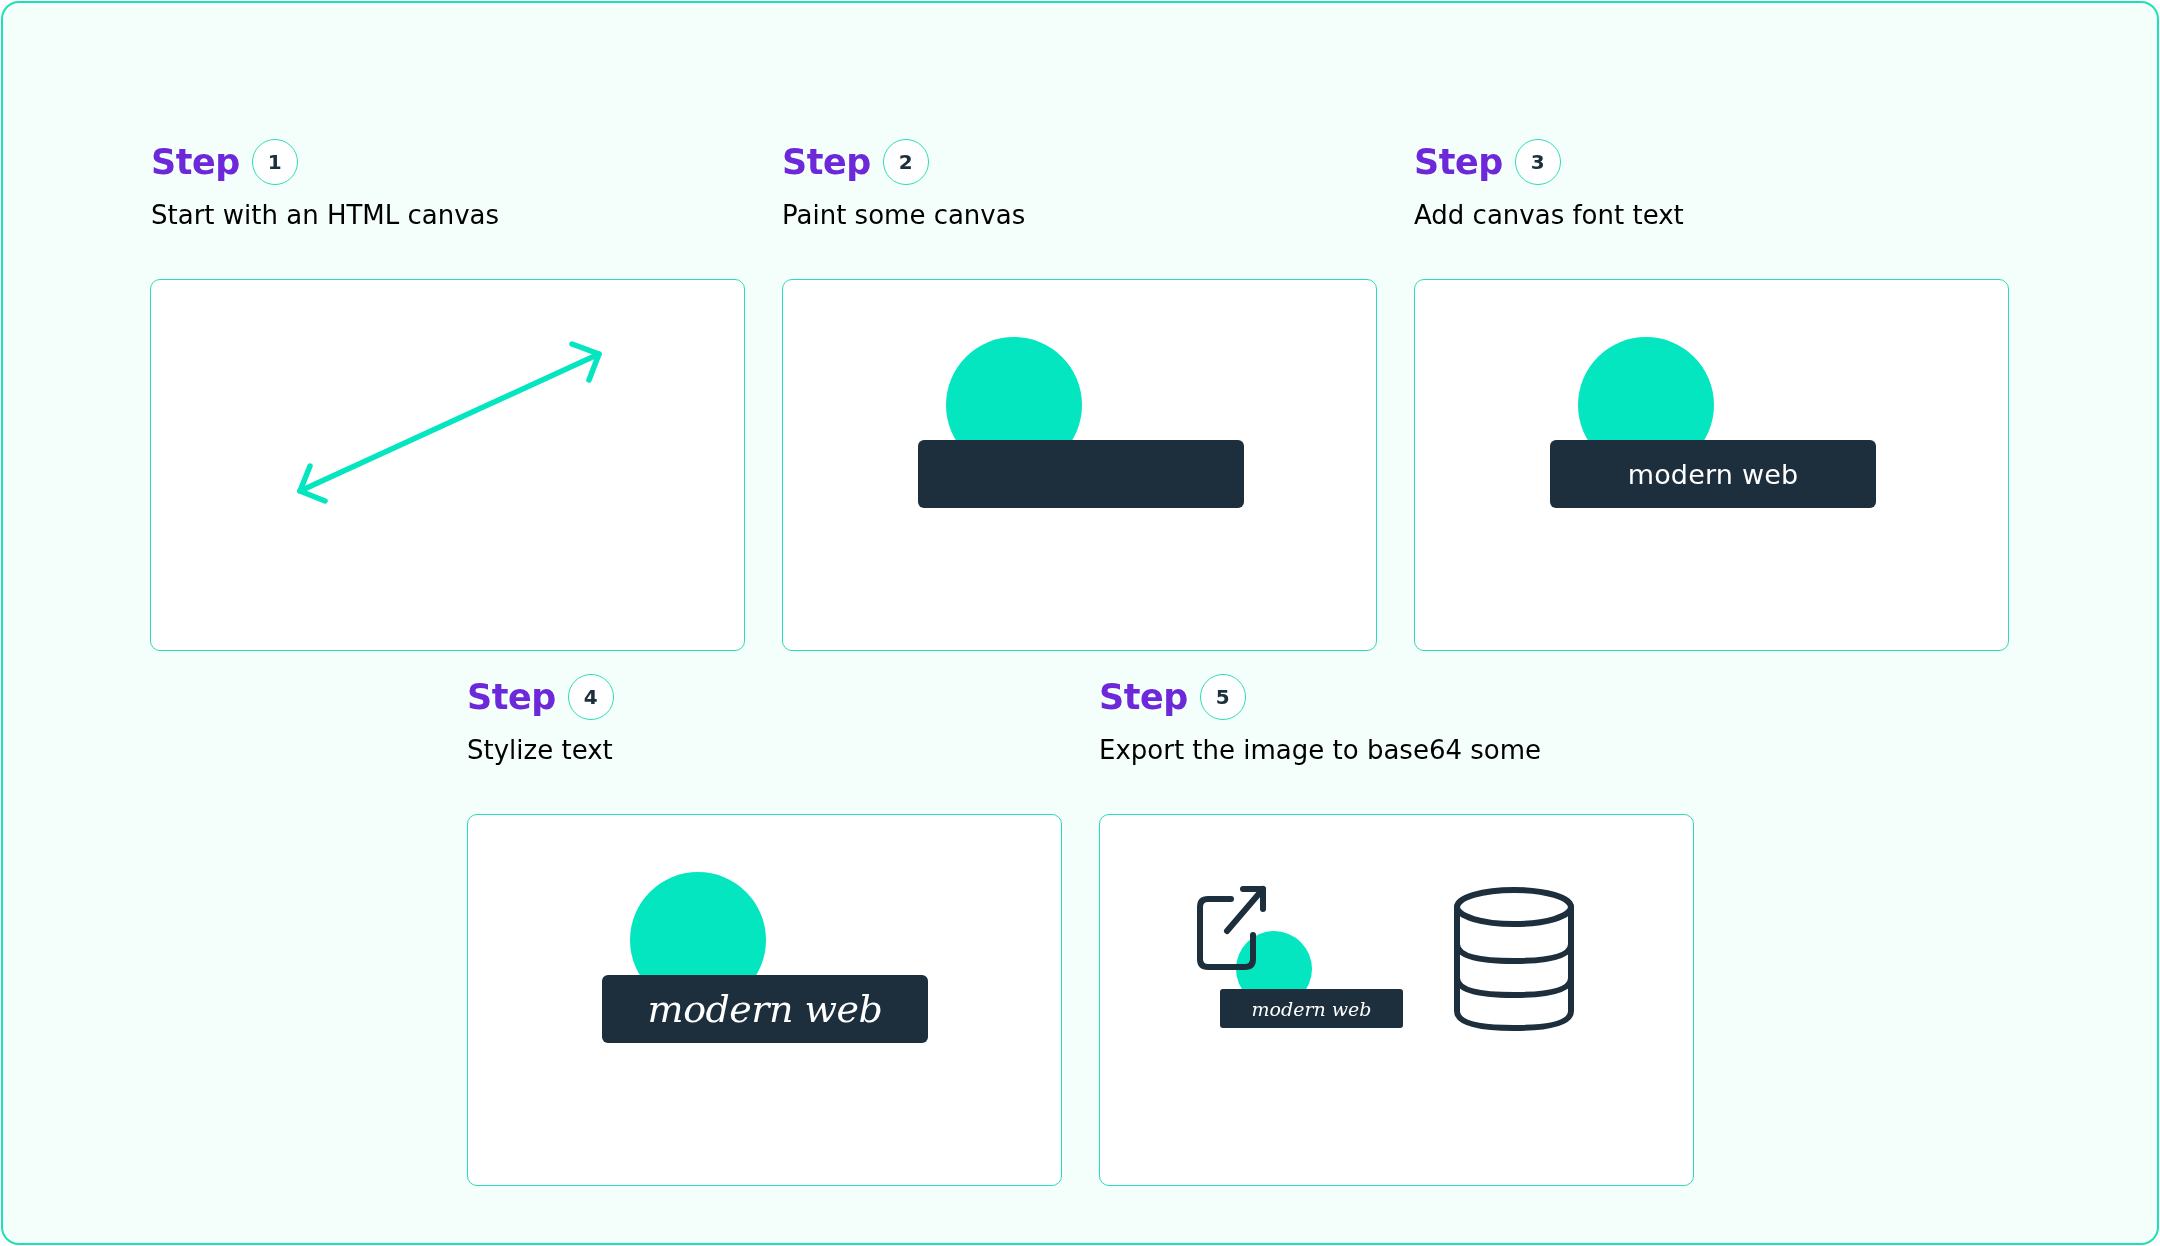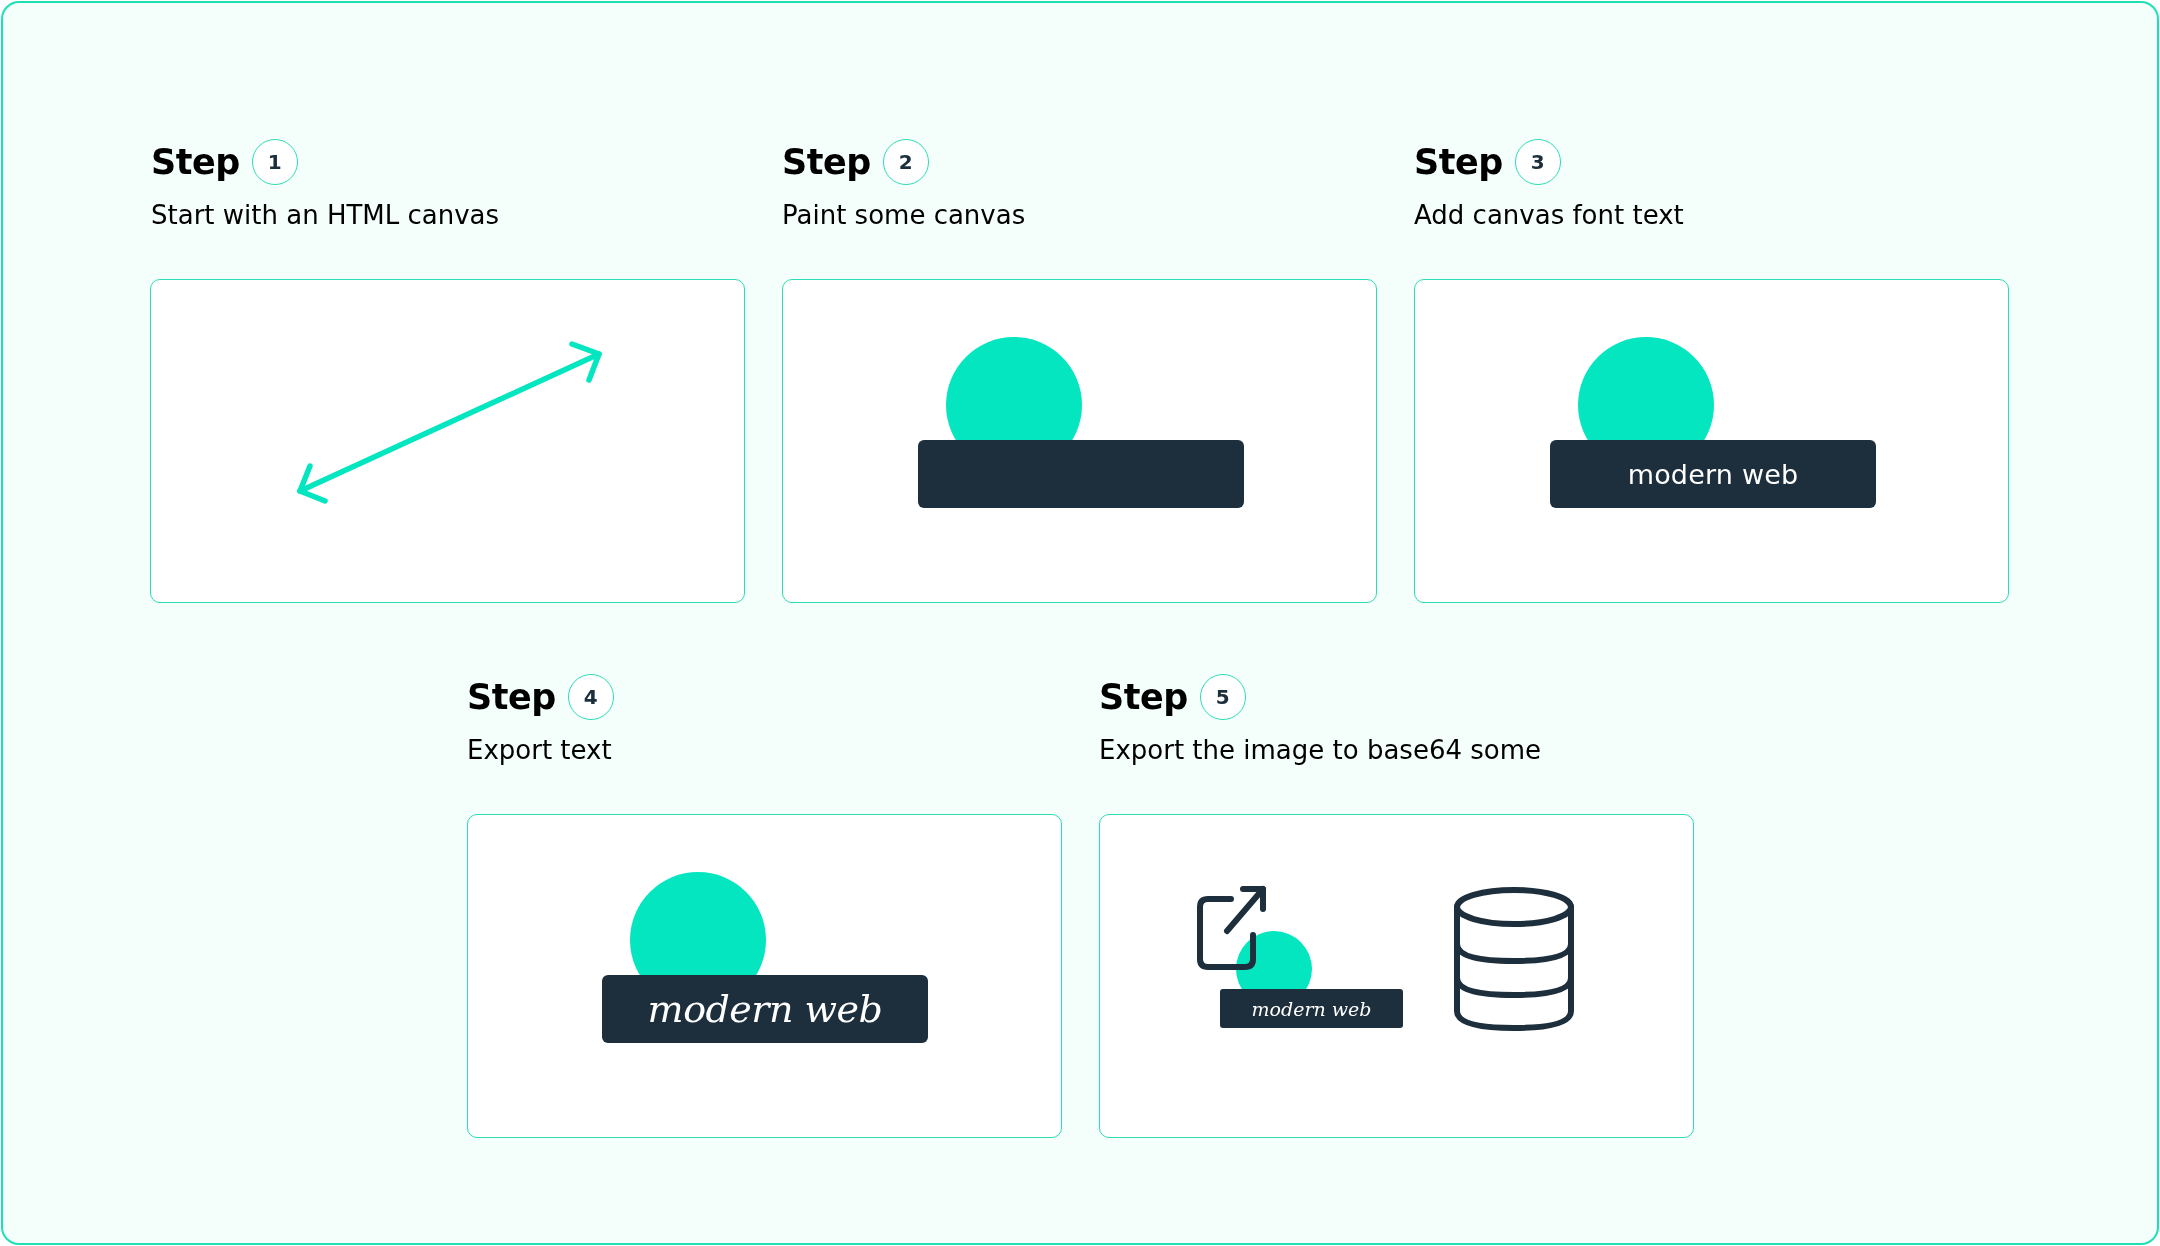--- a/index.html
+++ b/index.html
@@ -11,35 +11,35 @@
   }
   .frame {
     position: absolute; left: 1px; top: 1px; width: 2154px; height: 1240px;
     border: 2px solid #1fe0b5; border-radius: 18px;
     background: #f4fffc;
   }
   .step { position: absolute; }
   .step-head { position: absolute; left: 0; top: 0; height: 52px; display: flex; align-items: center; }
   .step-word {
     font-family: "DejaVu Sans", sans-serif; font-weight: bold; font-size: 35px;
-    letter-spacing: -0.5px; color: #000000; line-height: 52px;
+    letter-spacing: -0.5px; color: #6d28d9; line-height: 52px;
   }
   .step-num {
     margin-left: 12px; width: 46px; height: 46px; border: 1.6px solid #2cdcb4;
     border-radius: 50%; display: flex; align-items: center; justify-content: center;
     font-family: "DejaVu Sans", sans-serif; font-size: 20px; font-weight: 600;
     color: #1c2f3c; background: #ffffff; box-sizing: border-box;
   }
   .step-sub {
     position: absolute; left: 0; top: 62px; white-space: nowrap;
     font-family: "DejaVu Sans", sans-serif; font-size: 26px; color: #000000;
     line-height: 34px;
   }
   .card {
-    position: absolute; width: 595px; height: 324px; background: #ffffff;
+    position: absolute; width: 595px; height: 372px; background: #ffffff;
     border: 1.6px solid #2cdcb4; border-radius: 10px; box-sizing: border-box;
     overflow: hidden;
   }
   .card svg { position: absolute; left: 0; top: 0; }
   .disc { position: absolute; border-radius: 50%; background: #03e6c0; }
   .bar {
     position: absolute; background: #1d2f3c; border-radius: 6px;
     display: flex; align-items: center; justify-content: center;
     color: #ffffff; white-space: nowrap;
   }
@@ -93,21 +93,21 @@
   <div class="bar plain" style="left:135px; top:160px; width:326px; height:68px;">
     <span>modern web</span>
   </div>
 </div>
 
 <div class="step" style="left:467px; top:671px;">
   <div class="step-head">
     <span class="step-word">Step</span>
     <span class="step-num">4</span>
   </div>
-  <div class="step-sub">Export text</div>
+  <div class="step-sub">Stylize text</div>
 </div>
 <div class="card" style="left:467px; top:814px;">
   <div class="disc" style="left:162px; top:57px; width:136px; height:136px;"></div>
   <div class="bar script" style="left:134px; top:160px; width:326px; height:68px;">
     <span>modern web</span>
   </div>
 </div>
 
 <div class="step" style="left:1099px; top:671px;">
   <div class="step-head">

